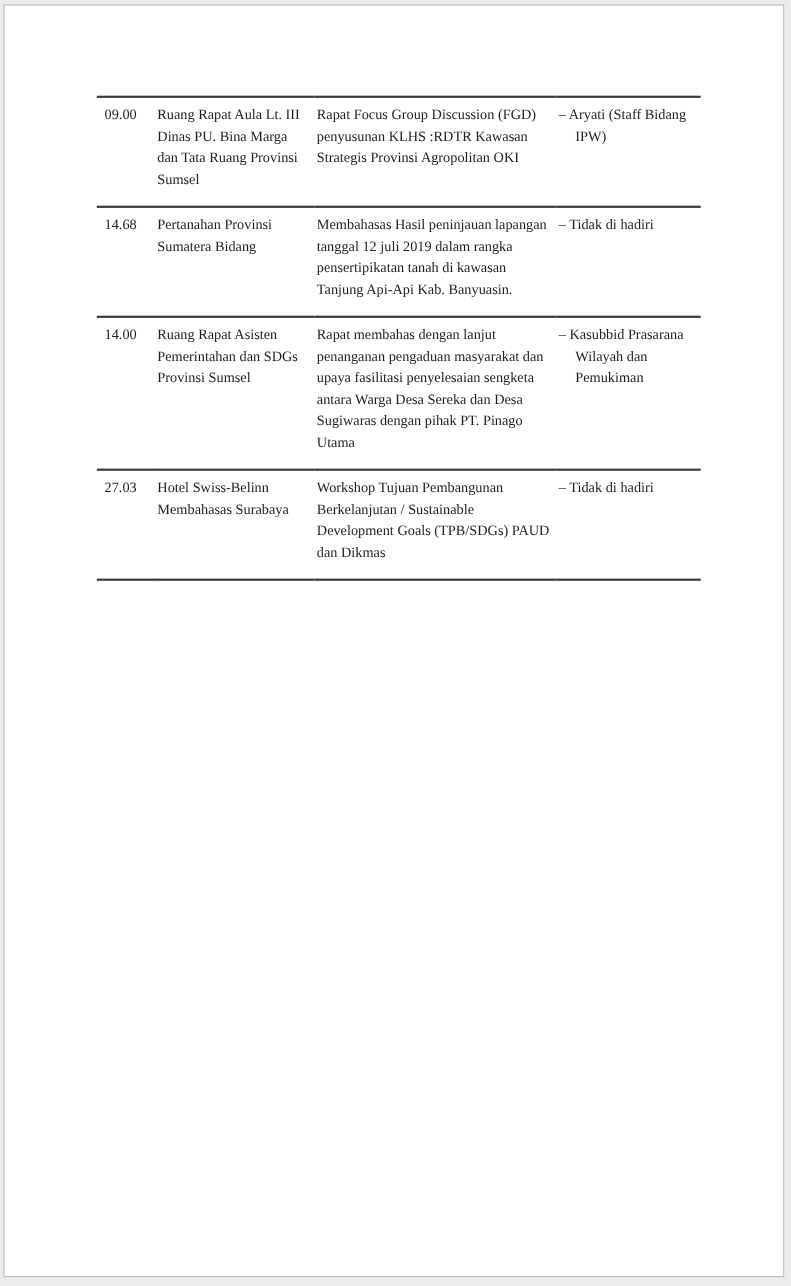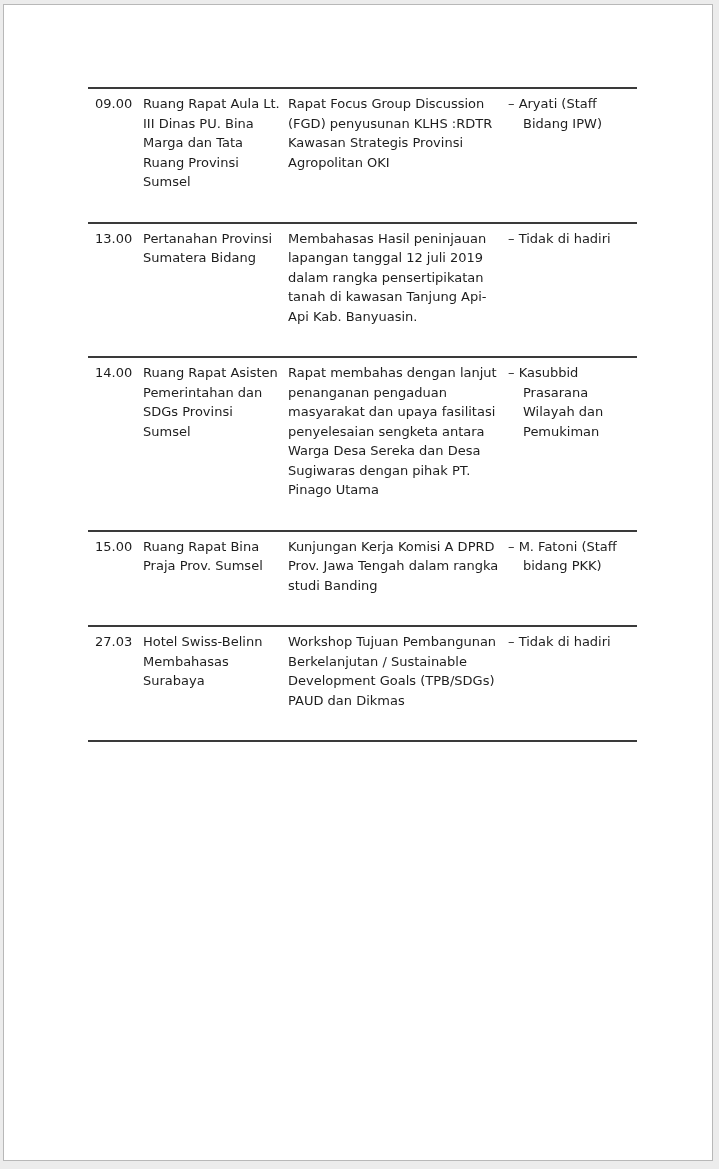--- a/index.html
+++ b/index.html
@@ -36,22 +36,23 @@
   table.schedule col.c-location { width: 145px; }
   table.schedule col.c-description { width: 220px; }
   table.schedule col.c-attendee { width: 131px; }
 
   table.schedule td {
     vertical-align: top;
     border-top: 2px solid #3a3a3a;
     font-size: 13px;
     line-height: 19.5px;
     padding-top: 5px;
-    padding-bottom: 30px;
+    padding-bottom: 15px;
     word-wrap: break-word;
+    font-family: Liberation Serif, serif;
   }
   table.schedule tr:last-child td {
     border-bottom: 2px solid #3a3a3a;
   }
   td.col-time {
     padding-left: 7px;
     padding-right: 2px;
     white-space: nowrap;
   }
   td.col-location {
@@ -81,39 +82,33 @@
     </colgroup>
     <tbody>
   <tr>
     <td class="col-time">09.00</td>
     <td class="col-location">Ruang Rapat Aula Lt. III Dinas PU. Bina Marga dan Tata Ruang Provinsi Sumsel</td>
     <td class="col-description">Rapat Focus Group Discussion (FGD) penyusunan KLHS :RDTR Kawasan Strategis Provinsi Agropolitan OKI</td>
     <td class="col-attendee">– Aryati (Staff Bidang IPW)</td>
   </tr>
 
   <tr>
-    <td class="col-time">13.00</td>
+    <td class="col-time">14.68</td>
     <td class="col-location">Pertanahan Provinsi Sumatera Bidang</td>
     <td class="col-description">Membahasas Hasil peninjauan lapangan tanggal 12 juli 2019 dalam rangka pensertipikatan tanah di kawasan Tanjung Api-Api Kab. Banyuasin.</td>
     <td class="col-attendee">– Tidak di hadiri</td>
   </tr>
 
   <tr>
     <td class="col-time">14.00</td>
     <td class="col-location">Ruang Rapat Asisten Pemerintahan dan SDGs Provinsi Sumsel</td>
     <td class="col-description">Rapat membahas dengan lanjut penanganan pengaduan masyarakat dan upaya fasilitasi penyelesaian sengketa antara Warga Desa Sereka dan Desa Sugiwaras dengan pihak PT. Pinago Utama</td>
     <td class="col-attendee">– Kasubbid Prasarana Wilayah dan Pemukiman</td>
   </tr>
 
-  <tr>
-    <td class="col-time">15.00</td>
-    <td class="col-location">Ruang Rapat Bina Praja Prov. Sumsel</td>
-    <td class="col-description">Kunjungan Kerja Komisi A DPRD Prov. Jawa Tengah dalam rangka studi Banding</td>
-    <td class="col-attendee">– M. Fatoni (Staff bidang PKK)</td>
-  </tr>
 
   <tr>
     <td class="col-time">27.03</td>
     <td class="col-location">Hotel Swiss-Belinn Membahasas Surabaya</td>
     <td class="col-description">Workshop Tujuan Pembangunan Berkelanjutan / Sustainable Development Goals (TPB/SDGs) PAUD dan Dikmas</td>
     <td class="col-attendee">– Tidak di hadiri</td>
   </tr>
 </tbody>
   </table>
 </div>

